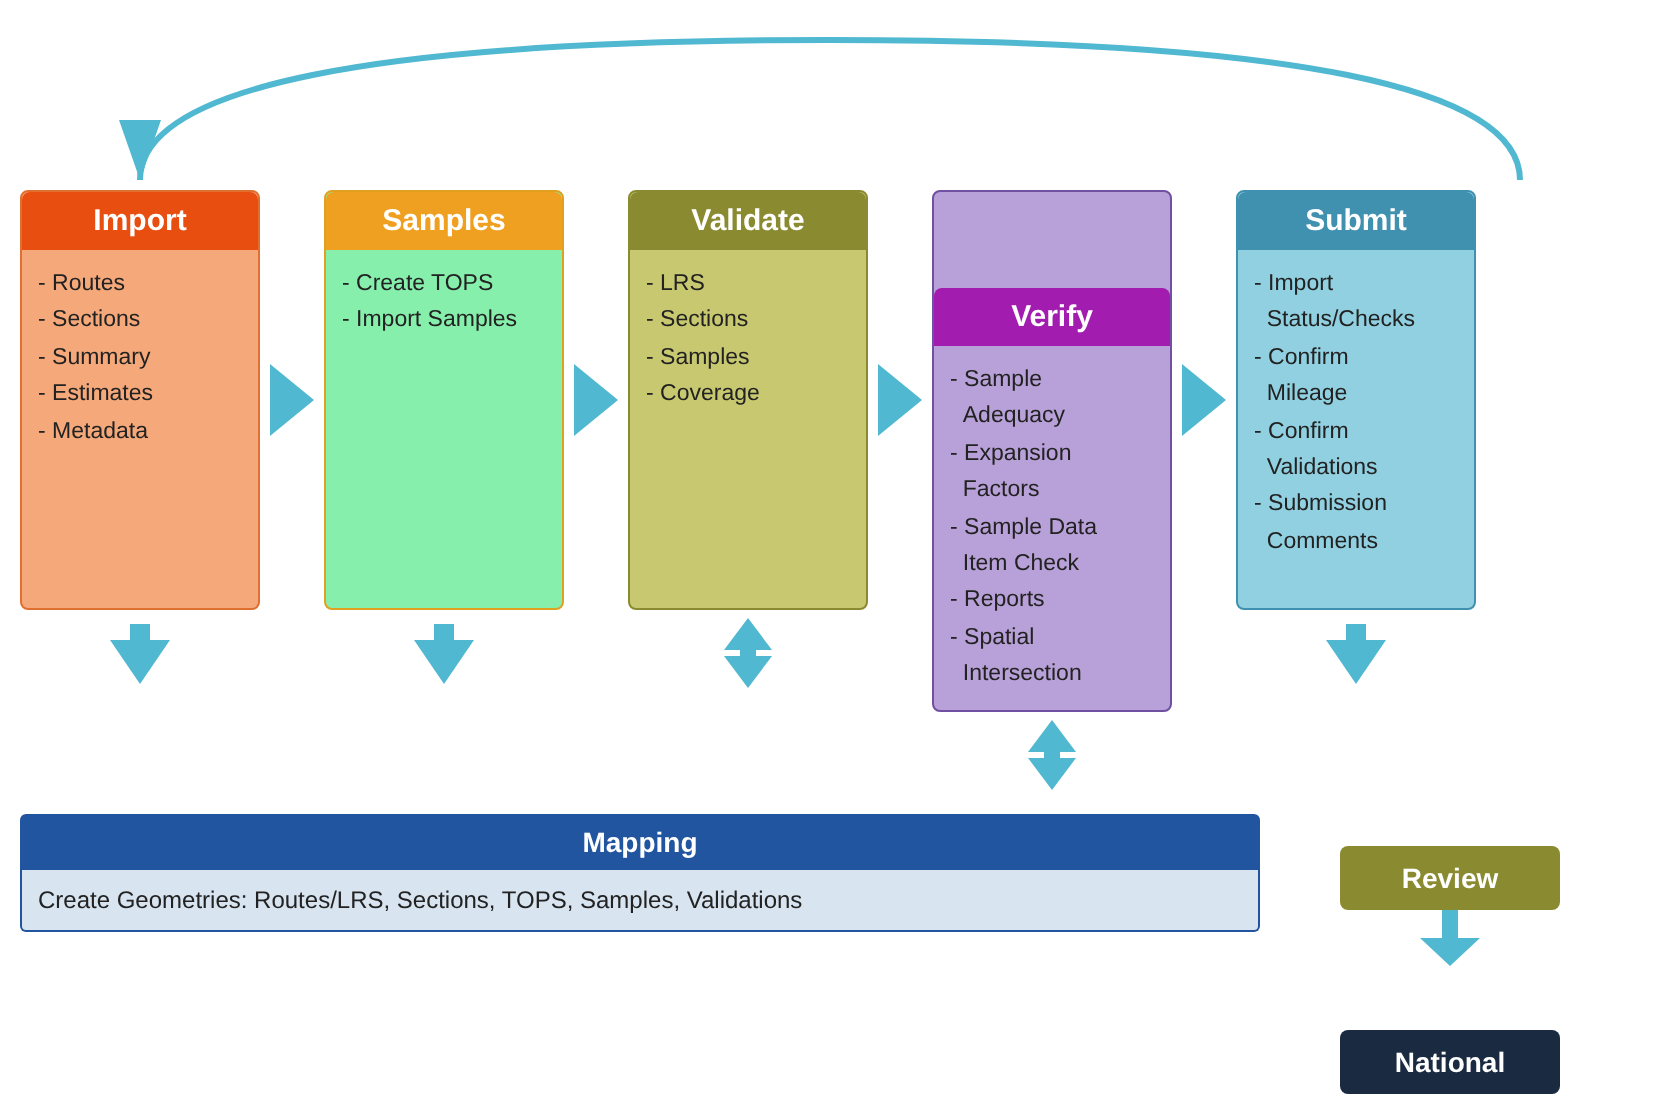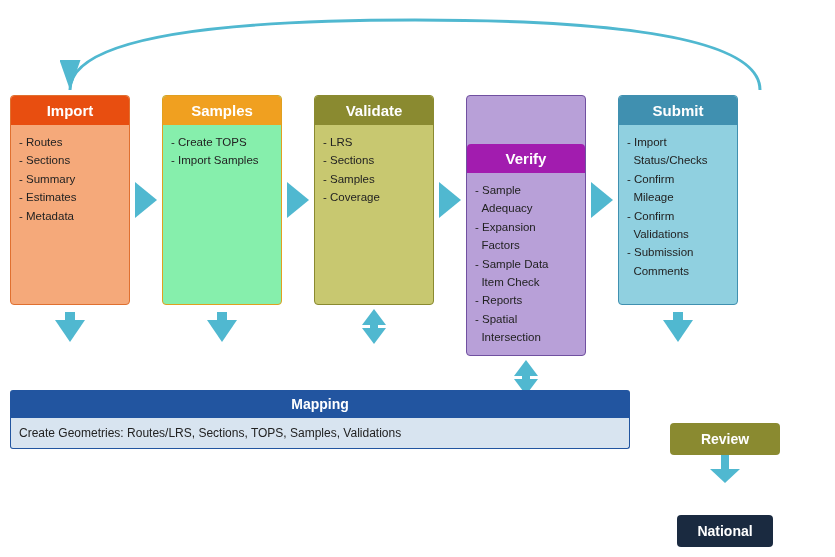--- a/index.html
+++ b/index.html
@@ -161,21 +161,21 @@
       width: 0;
       height: 0;
       border-left: 12px solid transparent;
       border-right: 12px solid transparent;
       border-top: 16px solid #50b8d0;
     }
 
     
     .mapping-section {
       position: absolute;
-      top: 390px;
+      top: 407px;
       left: 10px;
       width: 620px;
     }
 
     .mapping-header {
       background: #2255a0;
       color: #fff;
       font-weight: bold;
       font-size: 14px;
       text-align: center;
@@ -217,21 +217,21 @@
     }
 
     .national-box {
       background: #1a2a40;
       color: #fff;
       font-weight: bold;
       font-size: 14px;
       text-align: center;
       padding: 8px 20px;
       border-radius: 4px;
-      width: 96px;
+      width: 110px;
       margin-top: 30px;
     }
   </style>
 </head>
 <body>
 
 <svg class="top-arrow-svg" viewBox="0 0 835 100" xmlns="http://www.w3.org/2000/svg">
   <defs>
     <marker id="arrowhead" markerWidth="10" markerHeight="7" refX="10" refY="3.5" orient="auto">
       <polygon points="0 0, 10 3.5, 0 7" fill="#50b8d0"></polygon>

